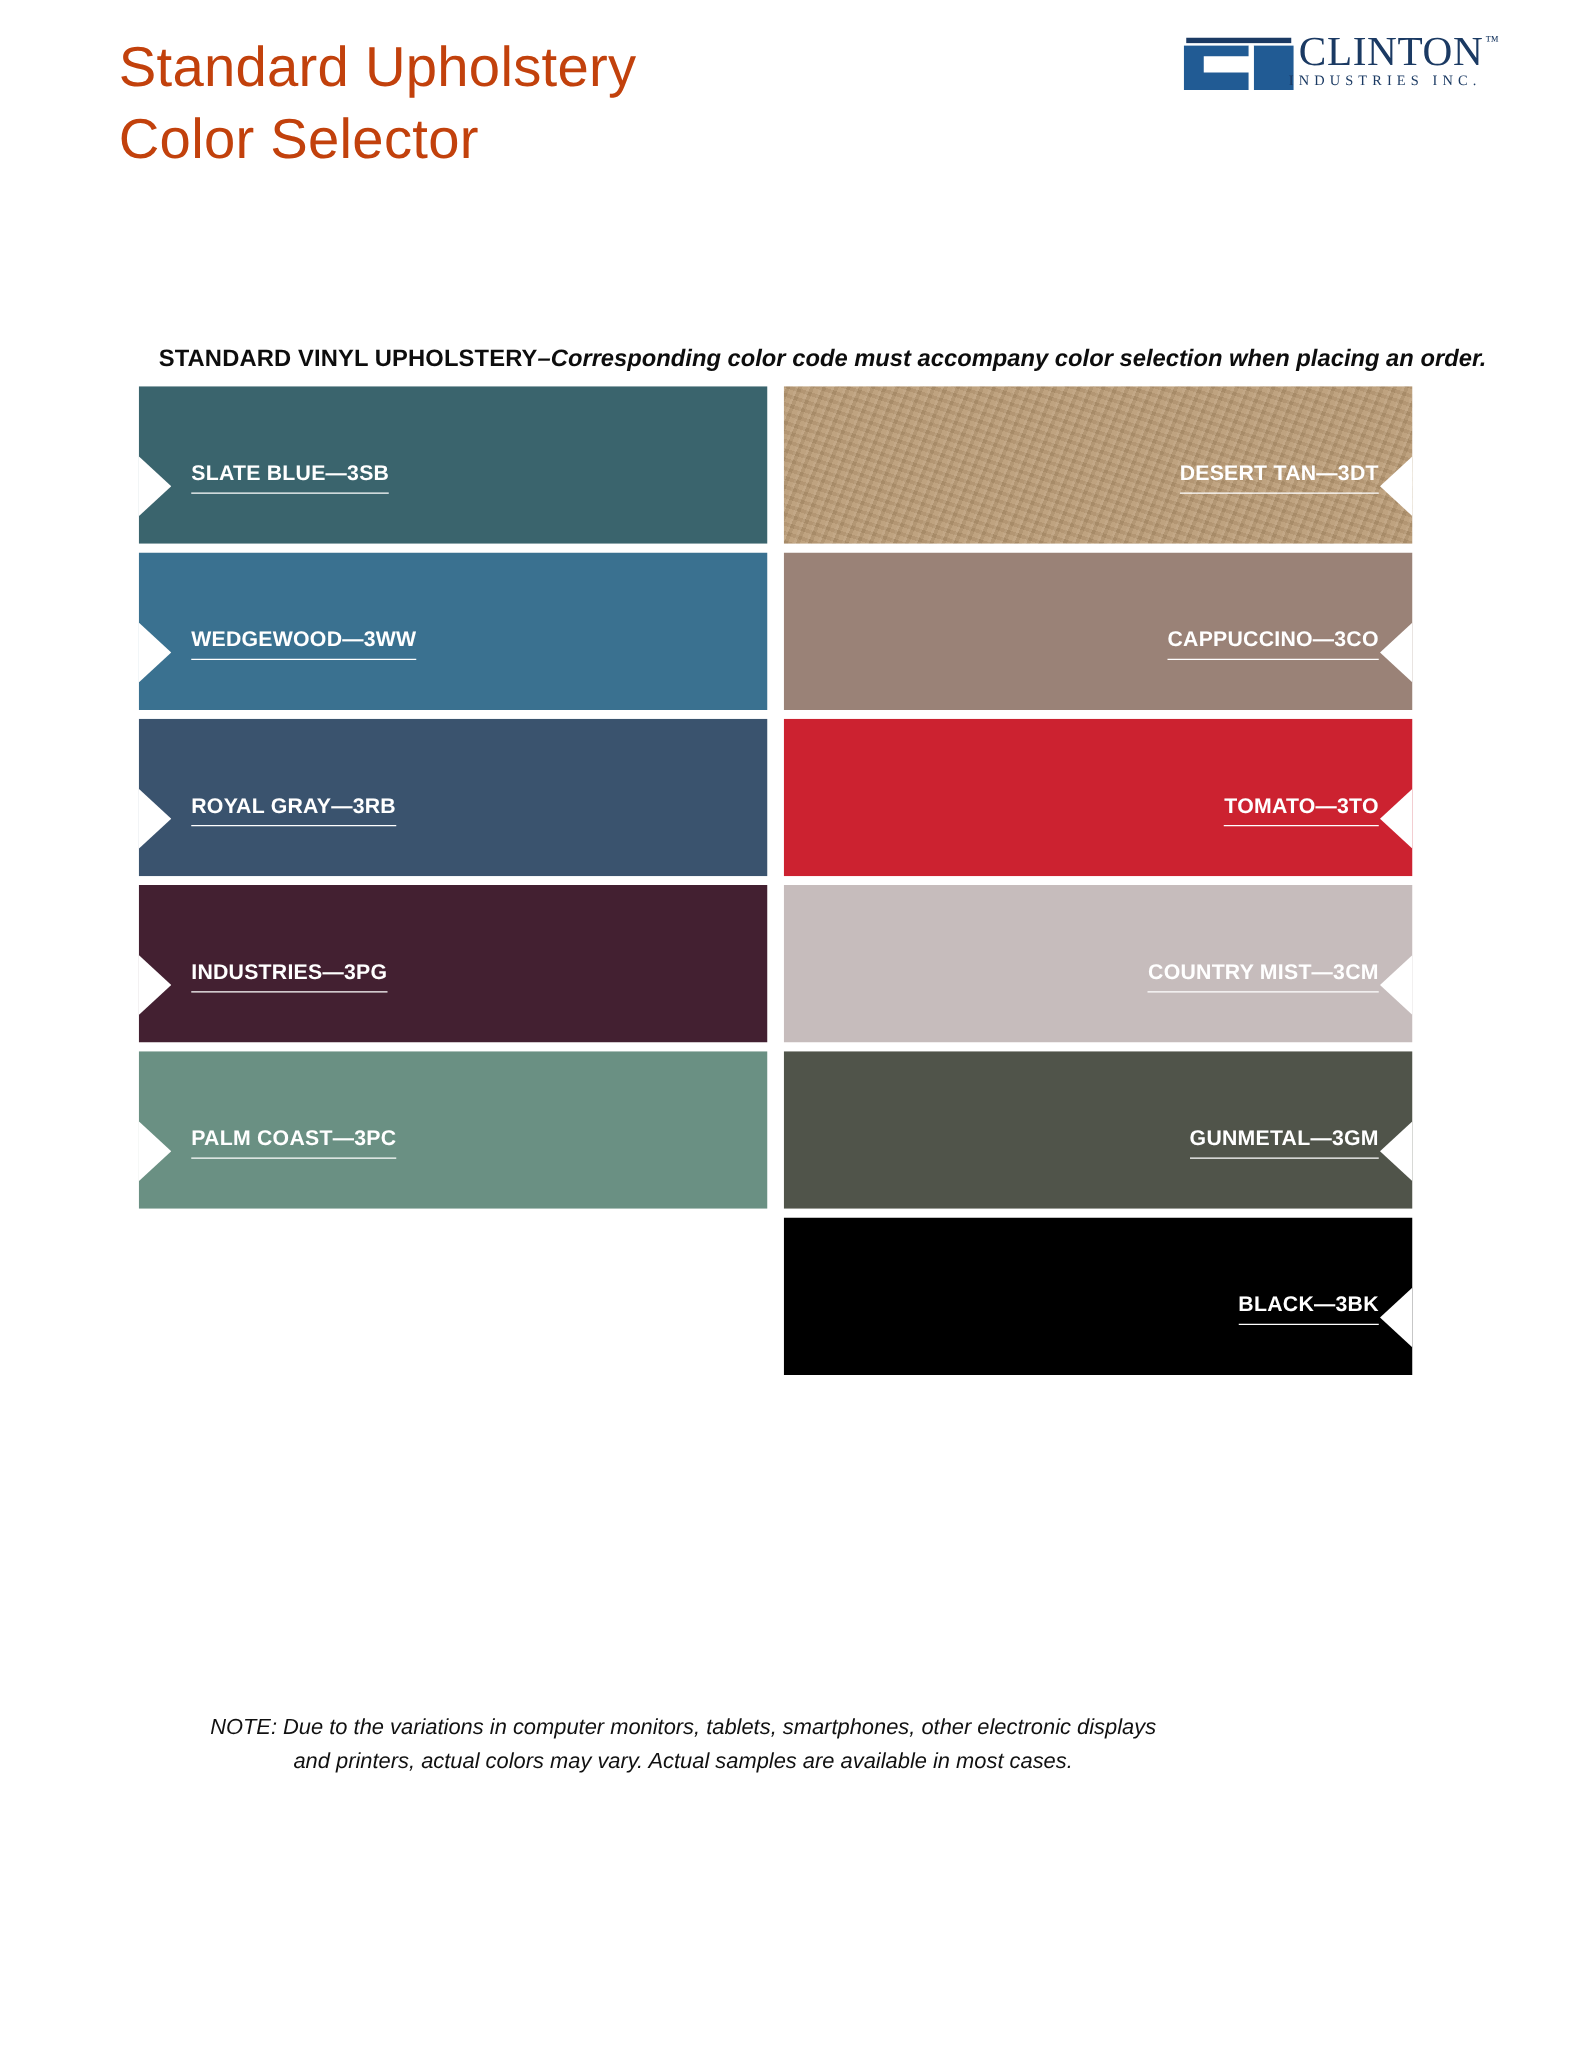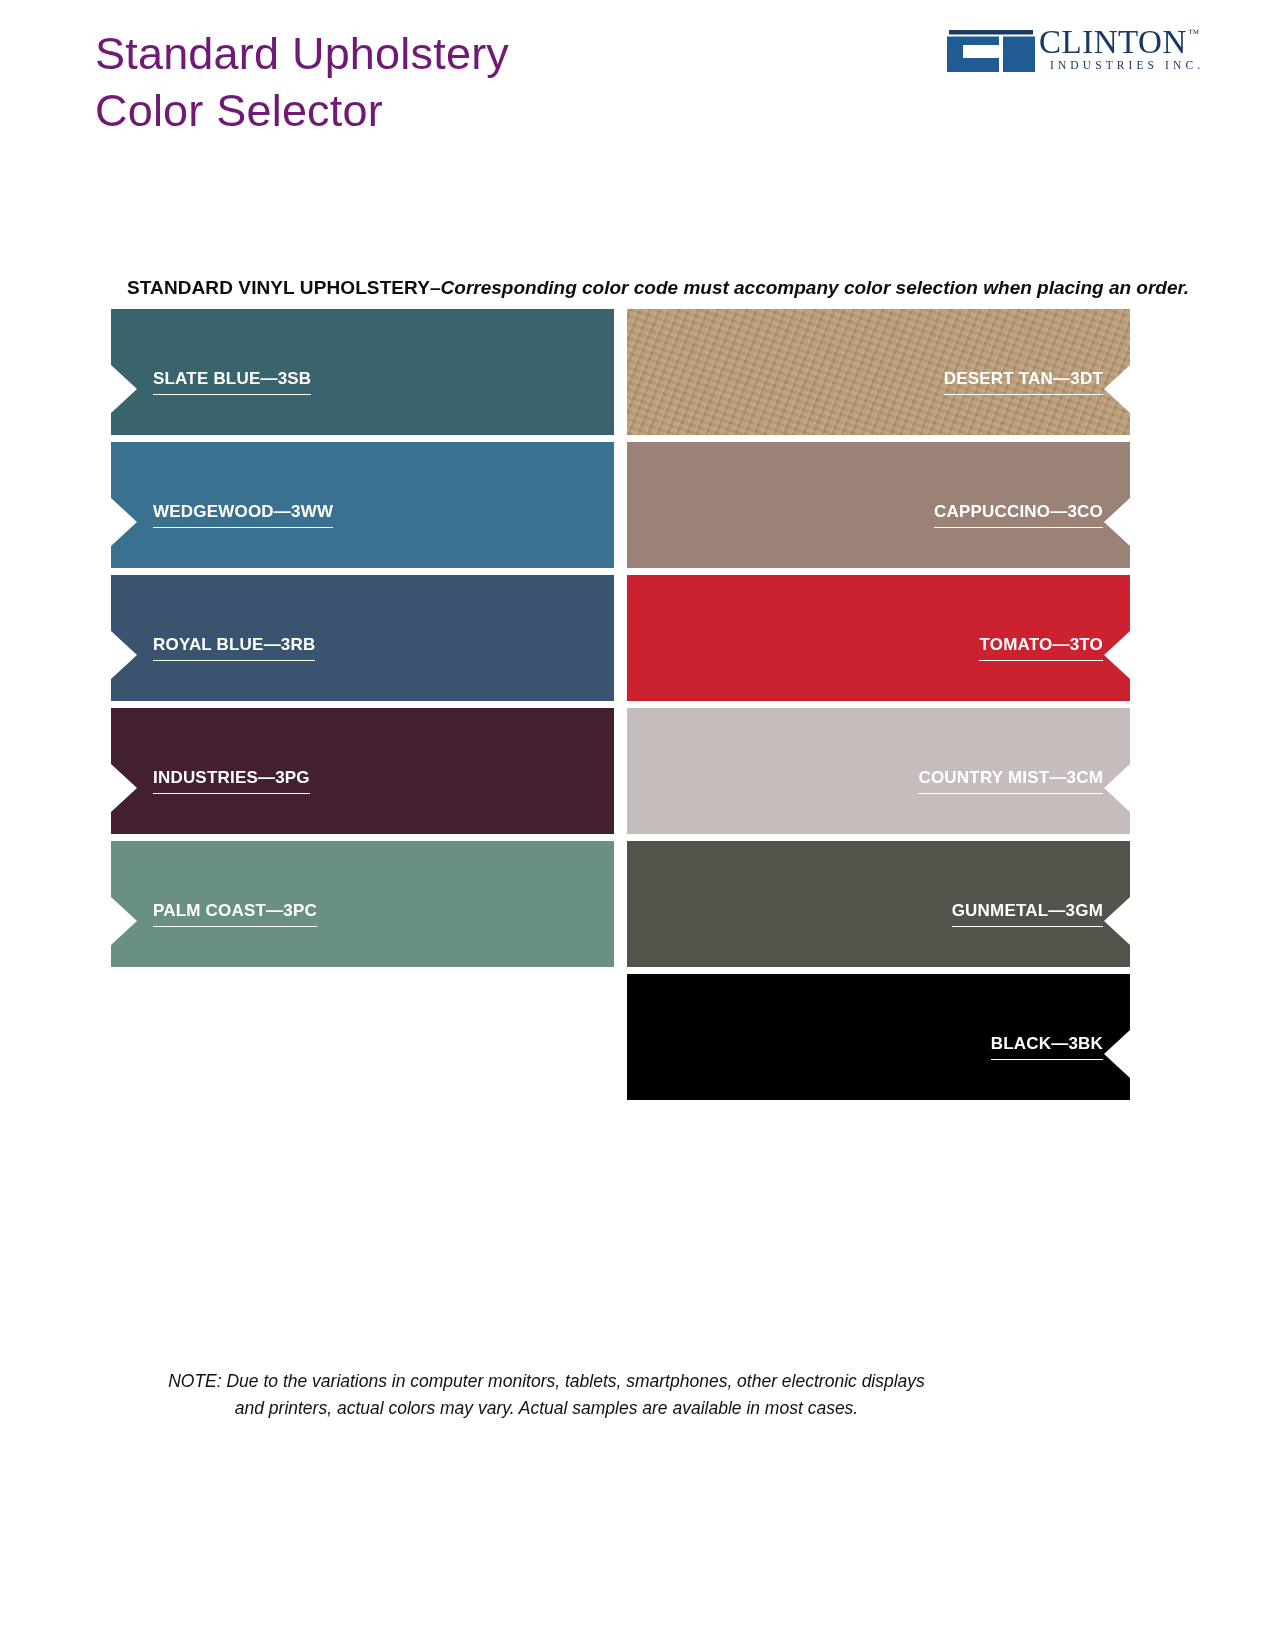--- a/index.html
+++ b/index.html
@@ -22,21 +22,21 @@
     width: 1275px;
     height: 170px;
   }
   .doc-title {
     position: absolute;
     left: 95px;
     top: 26px;
     font-size: 45px;
     font-weight: 300;
     line-height: 1.26;
-    color: #701a75;
+    color: #c2410c;
     letter-spacing: 0.2px;
     white-space: pre-line;
   }
 
   .logo-block {
     position: absolute;
     right: 78px;
     top: 26px;
     width: 250px;
     height: 48px;
@@ -59,21 +59,21 @@
   .logo-tm {
     position: absolute;
     right: -2px;
     top: 1px;
     font-family: "Liberation Serif", serif;
     font-size: 11px;
     color: #1b3a63;
   }
   .logo-sub {
     position: absolute;
-    left: 103px;
+    left: 84px;
     top: 33px;
     font-family: "Liberation Serif", serif;
     font-size: 11.5px;
     letter-spacing: 4.1px;
     color: #1b3a63;
     white-space: nowrap;
   }
 
   
   .section-heading {
@@ -246,21 +246,21 @@
       </div>
     </div>
     <div class="swatch-row">
       <div class="swatch left">
         <div class="swatch-fill" style="background: rgb(58, 83, 110);"></div>
         <div class="notch">
           <svg width="26" height="48" viewBox="0 0 26 48" xmlns="http://www.w3.org/2000/svg">
             <polygon points="0,0 26,24 0,48" fill="#ffffff"></polygon>
           </svg>
         </div>
-        <div class="swatch-label">ROYAL BLUE—3RB</div>
+        <div class="swatch-label">ROYAL GRAY—3RB</div>
       </div>
       <div class="swatch right">
         <div class="swatch-fill" style="background: rgb(204, 34, 48);"></div>
         <div class="notch">
           <svg width="26" height="48" viewBox="0 0 26 48" xmlns="http://www.w3.org/2000/svg">
             <polygon points="26,0 0,24 26,48" fill="#ffffff"></polygon>
           </svg>
         </div>
         <div class="swatch-label">TOMATO—3TO</div>
       </div>

